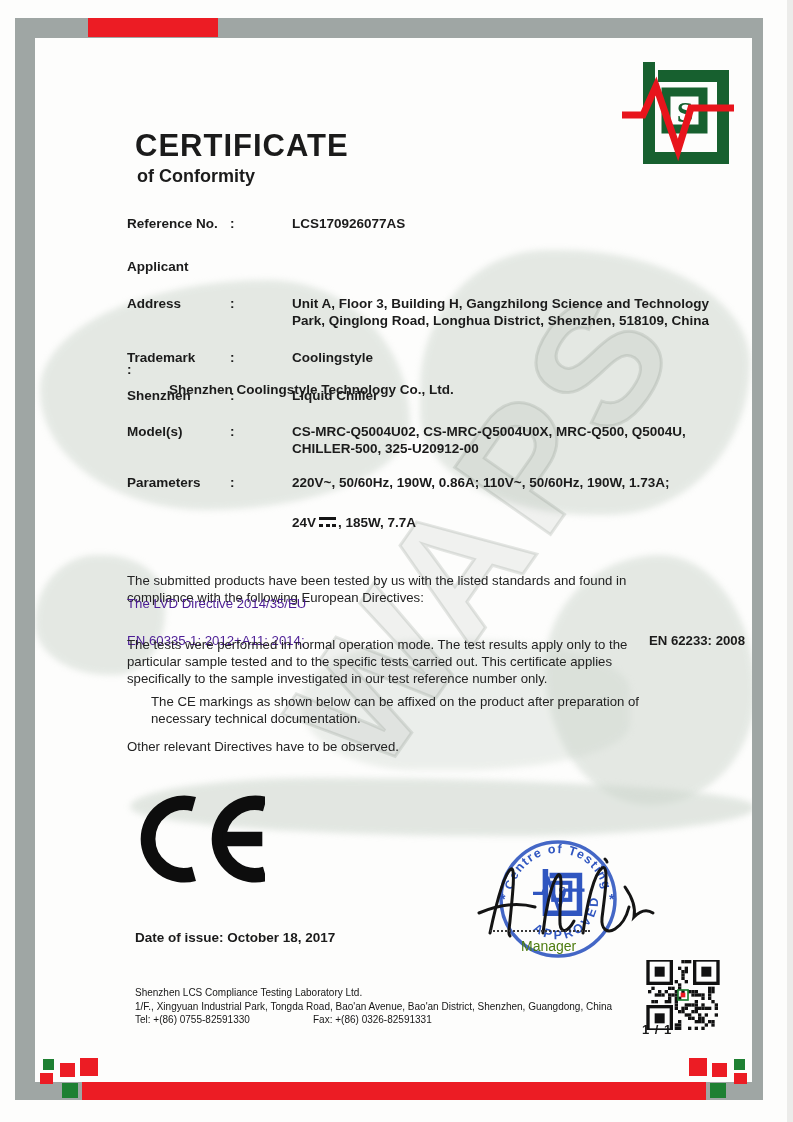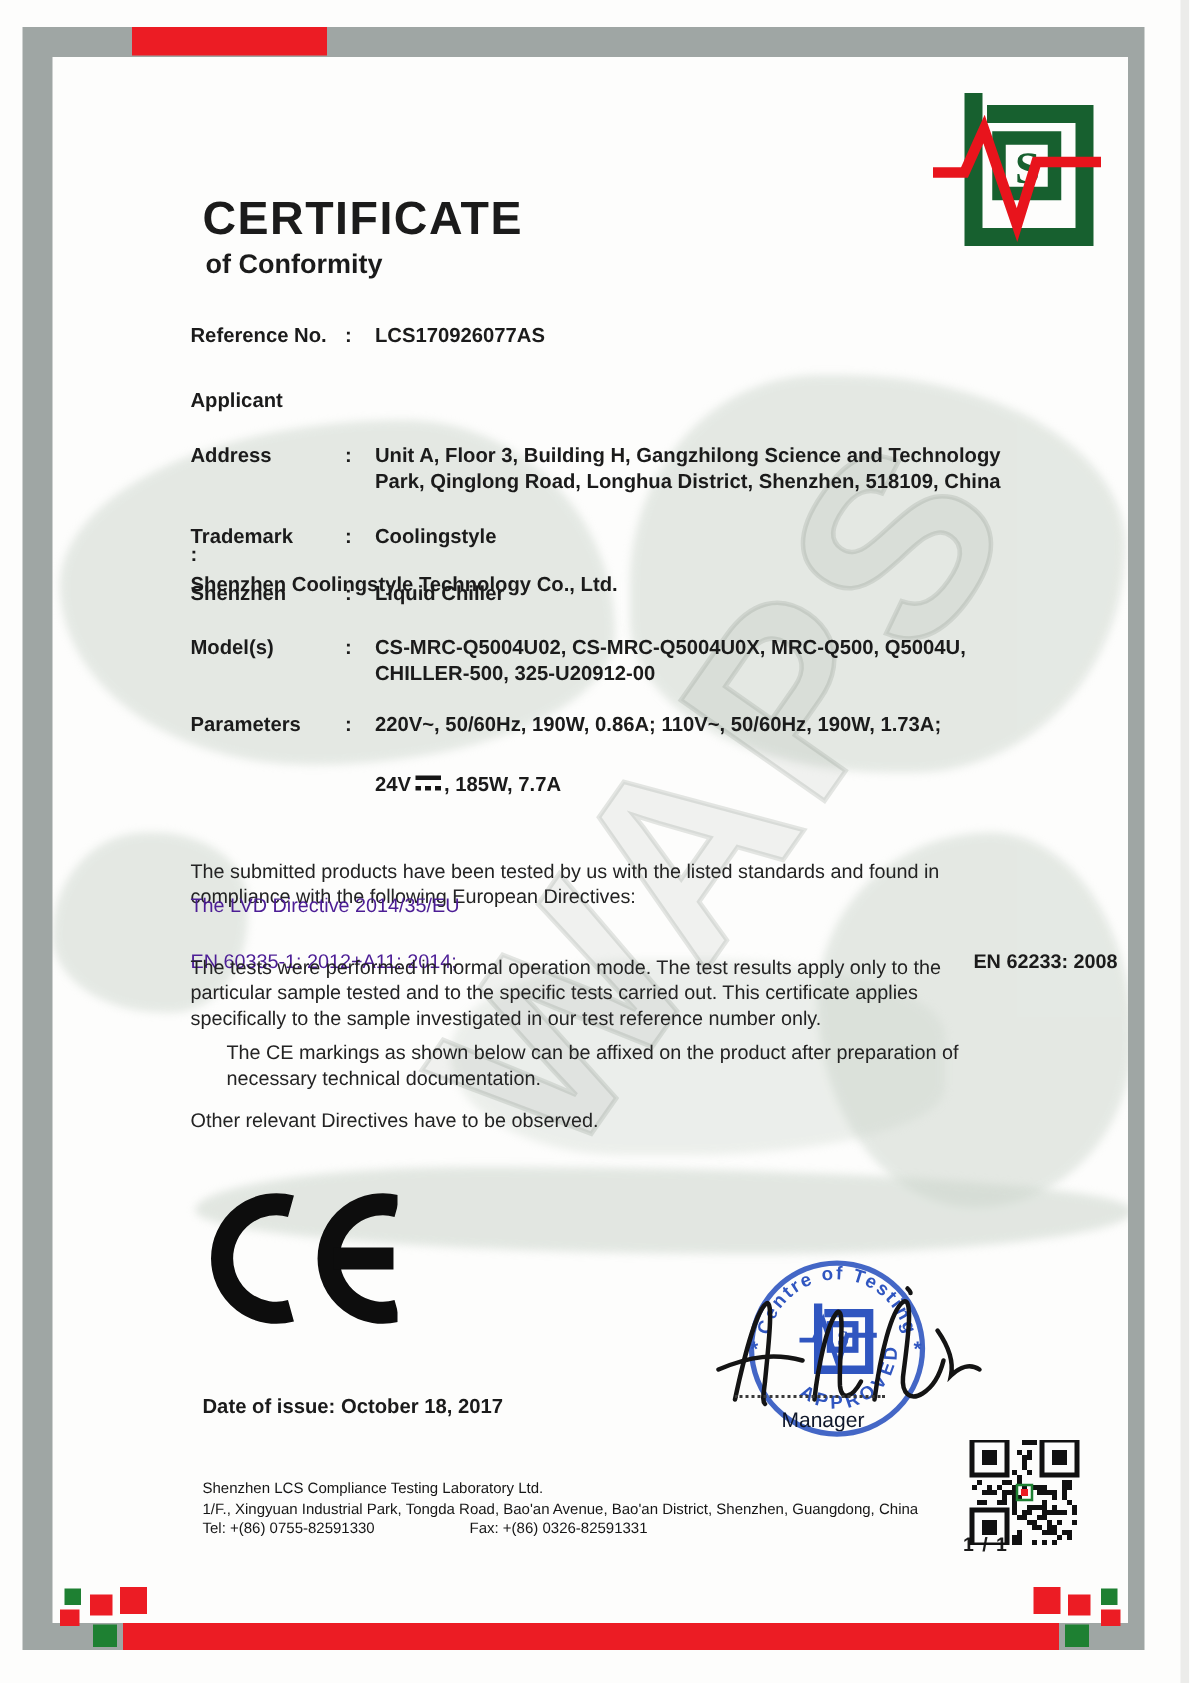--- a/index.html
+++ b/index.html
@@ -19,38 +19,38 @@
            color:rgba(125,135,128,0.10);-webkit-text-stroke:3px rgba(110,120,113,0.18);
            pointer-events:none;}
   
   .title{position:absolute;left:135px;top:128px;font-size:31px;font-weight:bold;letter-spacing:1px;}
   .subtitle{position:absolute;left:137px;top:166px;font-size:18px;font-weight:bold;}
   .logo-svg{position:absolute;left:622px;top:62px;}
   
   .row{position:absolute;left:127px;display:flex;font-size:13.5px;font-weight:bold;line-height:17px;}
   .row .lbl{flex:0 0 103px;}
   .row .col{flex:0 0 20px;}
-  .row .val{width:432px;}
+  .row .val{width:432px;margin-left:42px;}
   .nowrap{white-space:nowrap;}
   .dc{display:inline-block;width:17px;height:11px;position:relative;top:1px;margin:0 2px 0 3px;}
   .dc::before{content:"";position:absolute;left:0;right:0;top:0;height:3px;background:#151515;}
   .dc::after{content:"";position:absolute;left:0;right:0;bottom:1px;height:3px;
     background:linear-gradient(90deg,#151515 0 4px,transparent 4px 6.5px,#151515 6.5px 10.5px,transparent 10.5px 13px,#151515 13px 17px);}
   
   .par{position:absolute;left:127px;font-size:13.2px;line-height:17px;color:#232323;}
   .bold{font-weight:normal;color:#4c1d95;}
   .std-row{position:absolute;left:127px;width:618px;font-size:13.2px;}
   .std-right{position:absolute;right:0;top:0;font-weight:bold;}
   
   .ce-svg{position:absolute;left:131px;top:793px;}
   .date-line{position:absolute;left:135px;top:930px;font-size:13.5px;font-weight:bold;}
   .stamp-svg{position:absolute;left:478px;top:824px;}
   .sig-svg{position:absolute;left:455px;top:845px;}
   .dotline{position:absolute;left:490px;top:930px;width:100px;border-bottom:2px dotted #3a3a3a;}
-  .manager{position:absolute;left:521px;top:938px;font-size:14px;color:#0f172a;}
+  .manager{position:absolute;left:521px;top:938px;font-size:14px;color:#4d7c0f;}
   .footer{position:absolute;left:135px;top:986px;font-size:10px;line-height:13.5px;color:#161616;}
   .footer .frow{display:flex;}
   .footer .fcell1{width:178px;}
   .pagenum{position:absolute;left:642px;top:1022px;font-size:13px;font-weight:bold;letter-spacing:1px;}
   .qr-svg{position:absolute;left:646px;top:960px;}
 </style>
 </head>
 <body>
 
 <div class="page">

